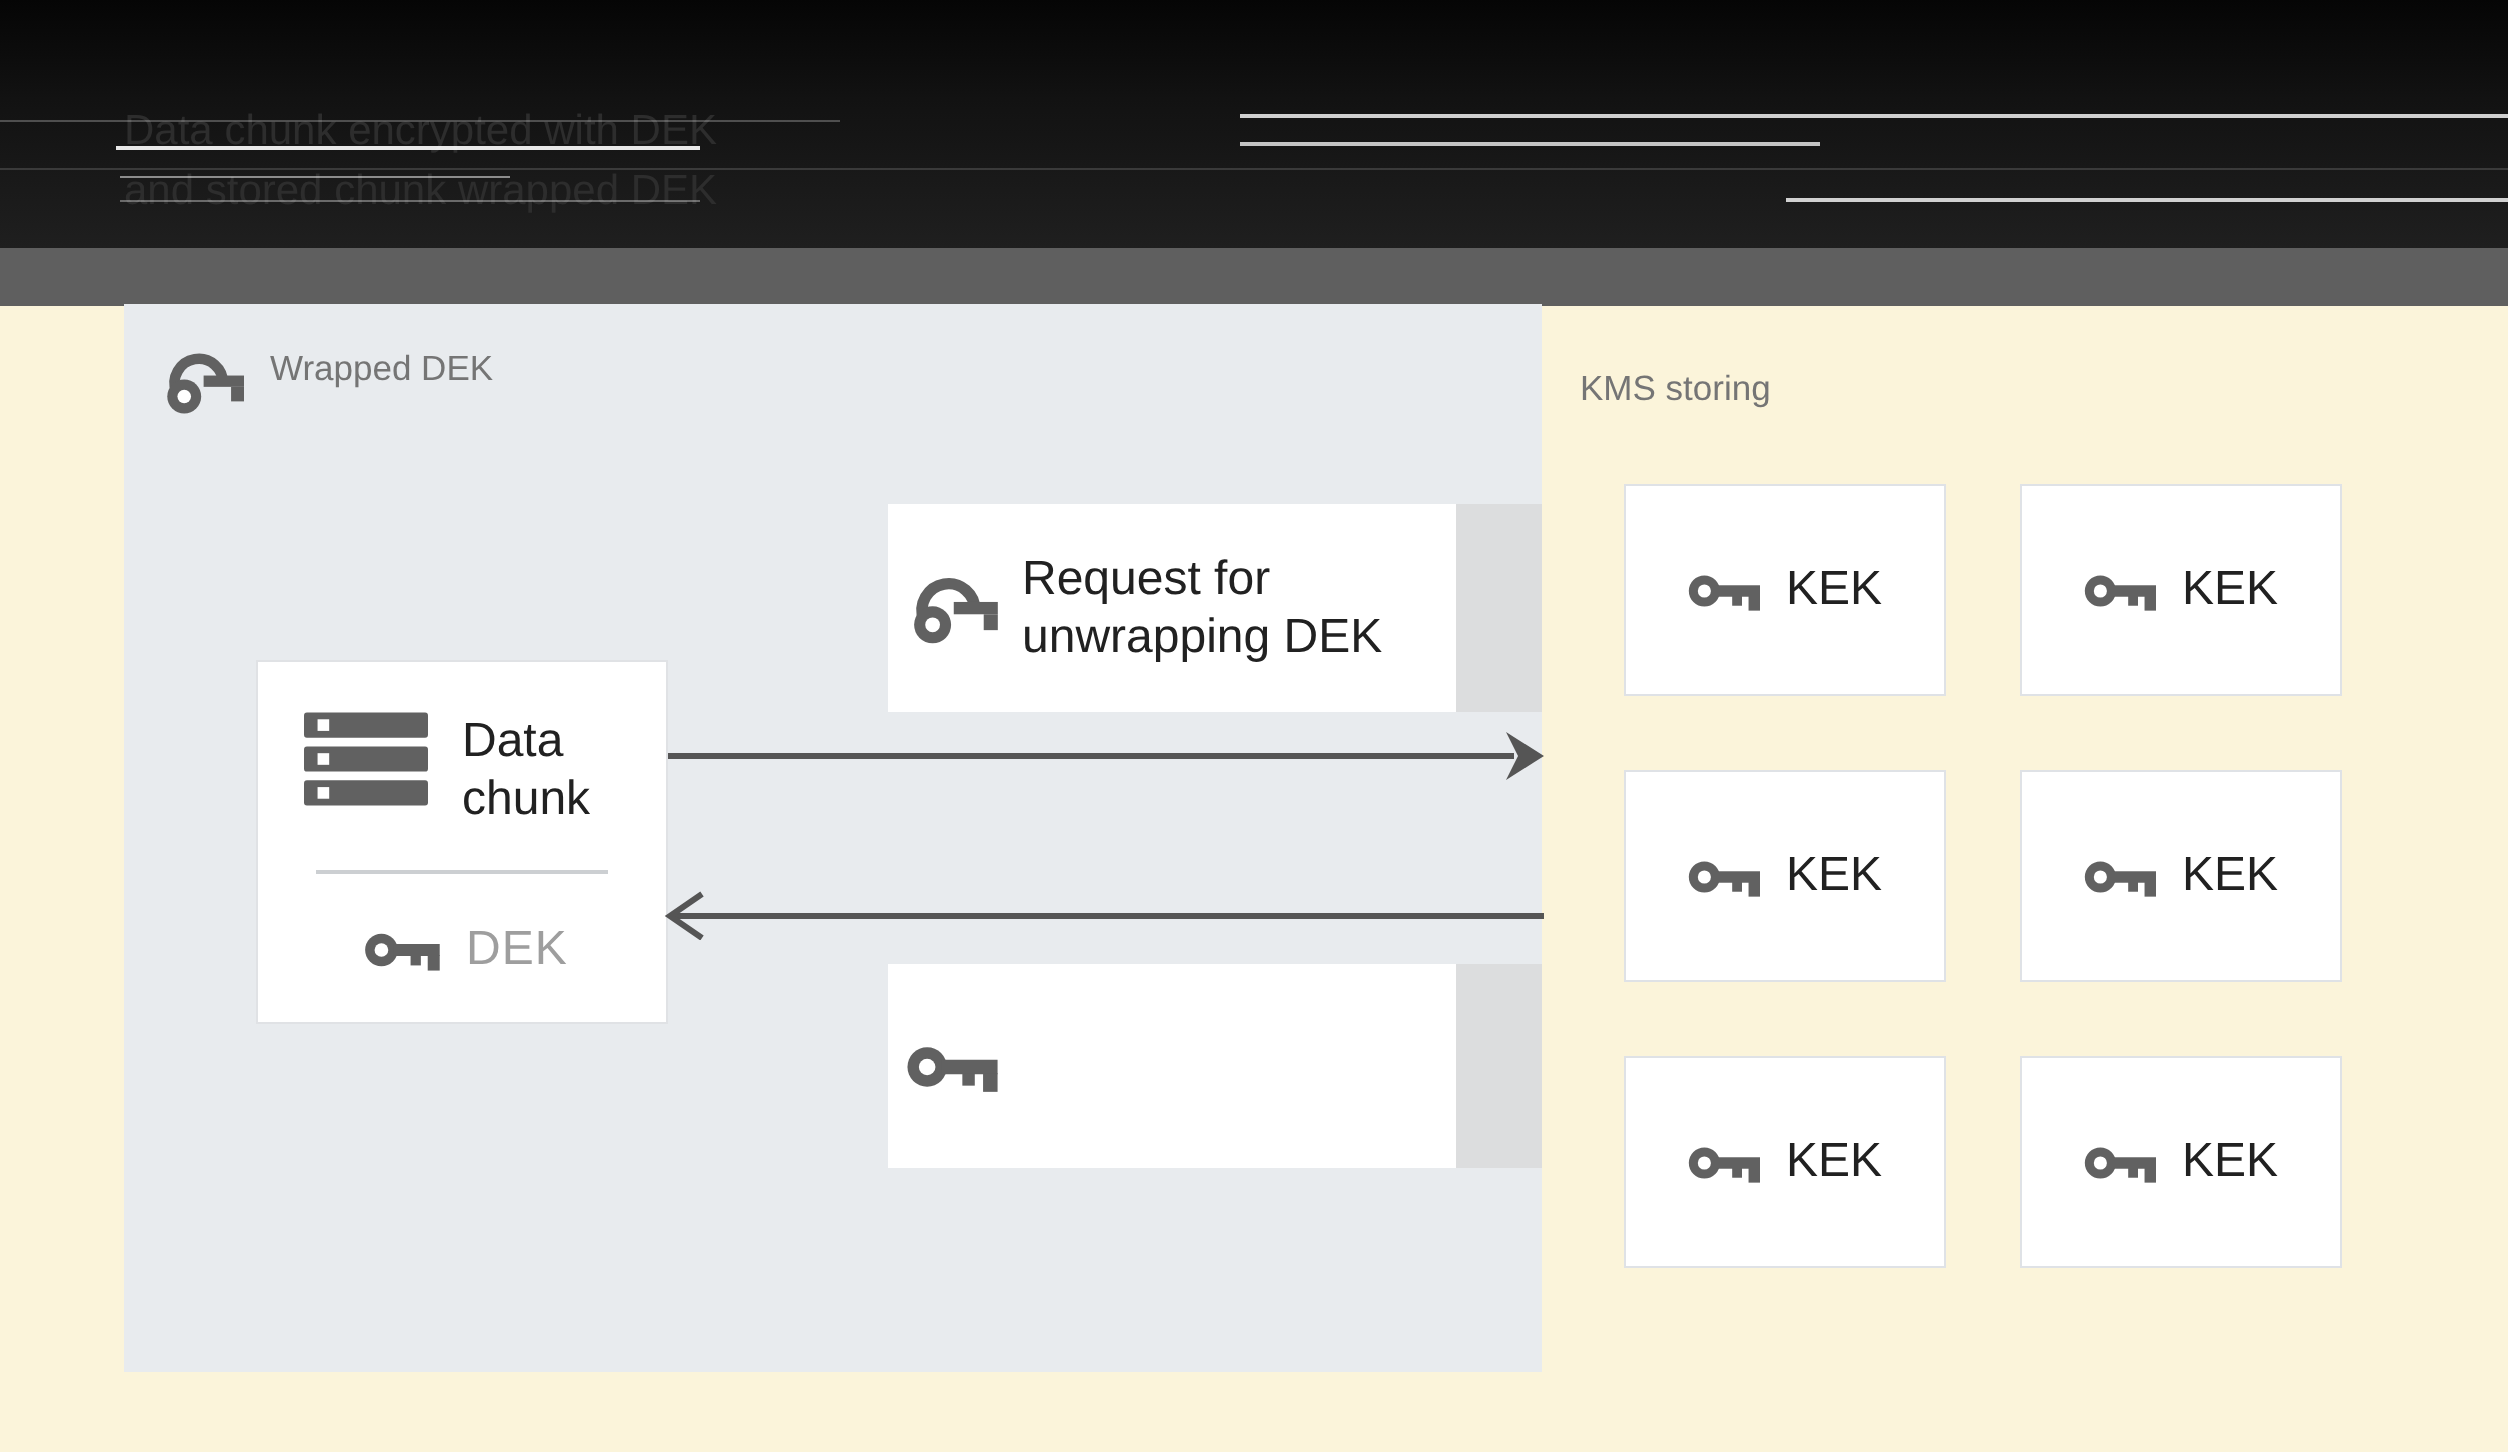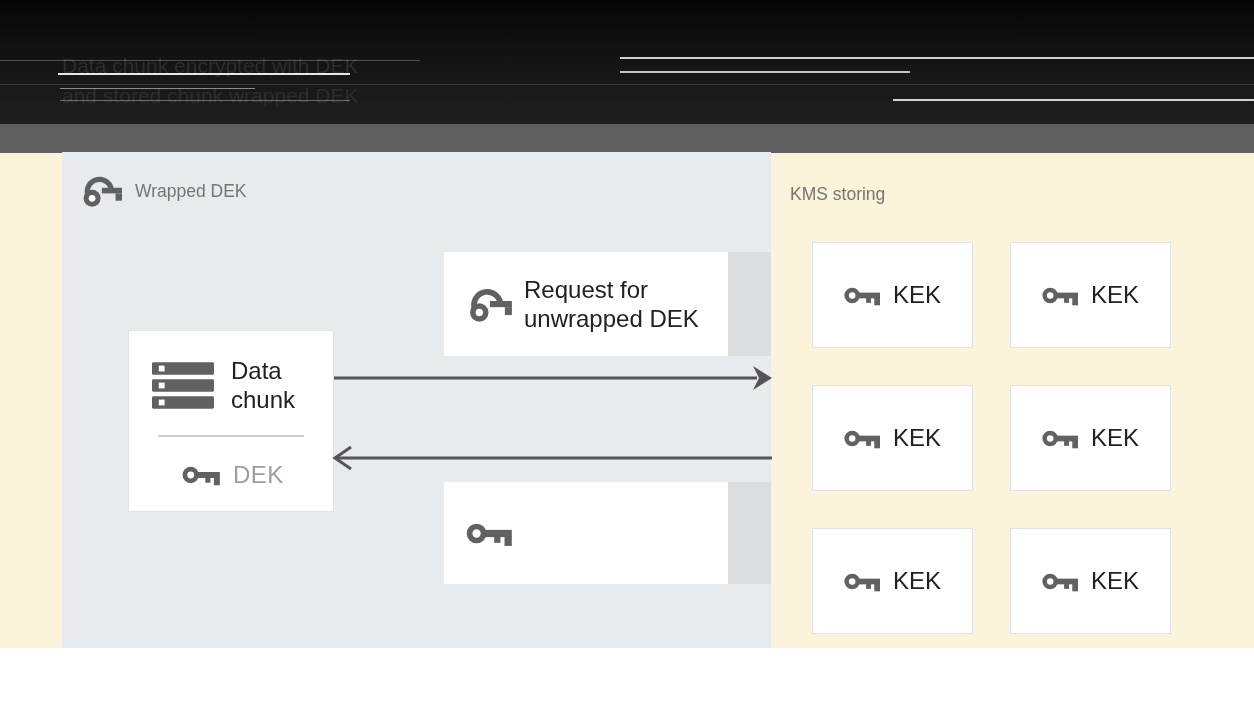--- a/index.html
+++ b/index.html
@@ -1,17 +1,17 @@
 <!DOCTYPE html>
 <html style="--page-bg: #fbf4da; --header-bg: #131313; --header-text: #2d2d2d; --subheader-bg: #5f5f5f; --panel-bg: #e8ebee; --box-bg: #ffffff; --box-border: #e0e2e5; --box-tail: #dcddde; --arrow: #555555; --icon-gray: #616161; --label-gray: #757575; --text-dark: #212121; --dek-text: #9e9e9e;"><head>
 <meta charset="utf-8">
 <style>
   html,body { margin:0; padding:0; }
   .page {
-    position:relative; width:1254px; height:648px; overflow:hidden;
+    position:relative; width:1254px; height:726px; overflow:hidden;
     background:var(--page-bg,#fbf4da);
     font-family:"Liberation Sans",sans-serif;
   }
   
   .header {
     position:absolute; left:0; top:0; width:1254px; height:124px;
     background:linear-gradient(#050505 0%, #121212 40%, #1f1f1f 100%);
   }
   .caption { color:var(--header-text,#2d2d2d); }
   .caption-left {
@@ -26,41 +26,41 @@
   .subheader {
     position:absolute; left:0; top:124px; width:1254px; height:29px;
     background:var(--subheader-bg,#5f5f5f);
   }
   
   .blue-panel {
     position:absolute; left:62px; top:152px; width:709px; height:534px;
     background:var(--panel-bg,#e8ebee);
   }
   .panel-label {
-    position:absolute; display:flex; align-items:center; gap:13px;
+    position:absolute; display:flex; gap:13px;
     color:var(--label-gray,#757575); font-size:17.5px; white-space:nowrap;
   }
   .wrapped-label { left:80px; top:174px; }
   .kms-label { left:790px; top:184px; }
   
   .data-chunk-box {
     position:absolute; left:128px; top:330px; width:206px; height:182px;
     background:var(--box-bg,#fff); border:1px solid var(--box-border,#e0e2e5);
     box-sizing:border-box;
   }
-  .dc-top { position:absolute; left:23px; top:25px; display:flex; gap:17px; align-items:center; }
+  .dc-top { position:absolute; left:23px; top:25px; display:flex; gap:17px; align-items:flex-start; }
   .dc-title { font-size:24px; line-height:29px; color:var(--text-dark,#212121); }
   .dc-divider { position:absolute; left:29px; top:104px; width:146px; height:2px; background:#cccfd2; }
   .dc-bottom { position:absolute; left:53px; top:124px; height:40px; display:flex; align-items:center; gap:13px; }
   .dek-text { font-size:24px; color:var(--dek-text,#9e9e9e); letter-spacing:0.5px; }
   
   .flow-box {
     position:absolute; left:444px; width:284px; height:104px;
     background:var(--box-bg,#fff); display:flex; align-items:center;
-    padding-left:22px; gap:12px; box-sizing:border-box;
+    padding-left:9px; gap:12px; box-sizing:border-box;
   }
   .request-box { top:252px; }
   .return-box  { top:482px; height:102px; }
   .fb-text { font-size:24px; line-height:29px; color:var(--text-dark,#212121); white-space:nowrap; }
   .box-tail {
     position:absolute; left:728px; width:43px; background:var(--box-tail,#dcddde);
   }
   .tail-request { top:252px; height:104px; }
   .tail-return  { top:482px; height:102px; }
   
@@ -158,21 +158,21 @@
       <span class="dek-text">DEK</span>
     </div>
   </div>
 
   <div class="flow-box request-box">
     <svg class="ic" width="46" height="37">
         <use href="#sym-wrapped-key"></use>
       </svg>
     <div class="fb-text">
       <div>Request for</div>
-      <div>unwrapped DEK</div>
+      <div>unwrapping DEK</div>
     </div>
   </div>
   <div class="box-tail tail-request"></div>
 
   <div class="flow-box return-box">
     <svg class="ic" width="46" height="29">
         <use href="#sym-key"></use>
       </svg>
     <div class="fb-text">
     </div>

